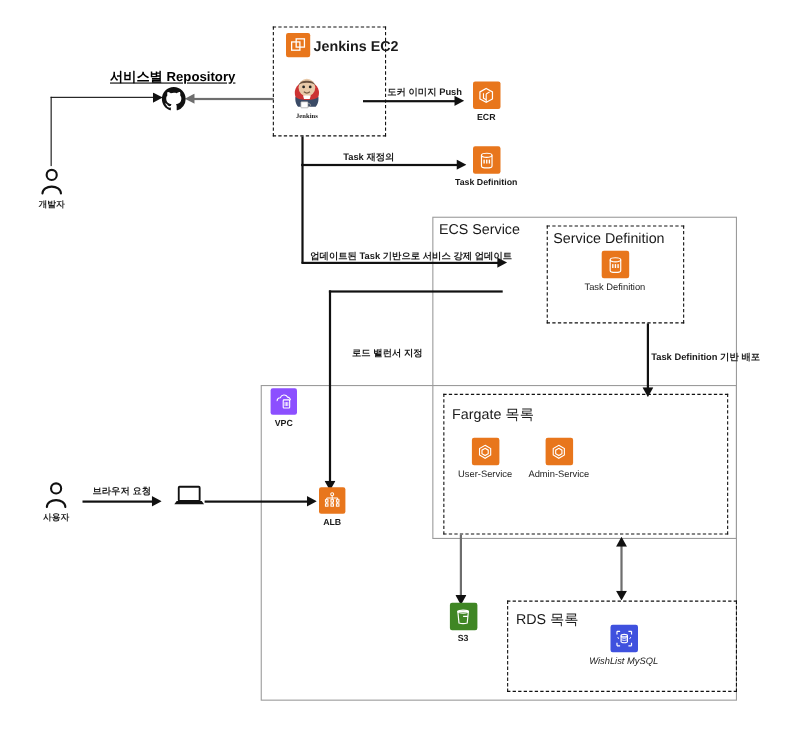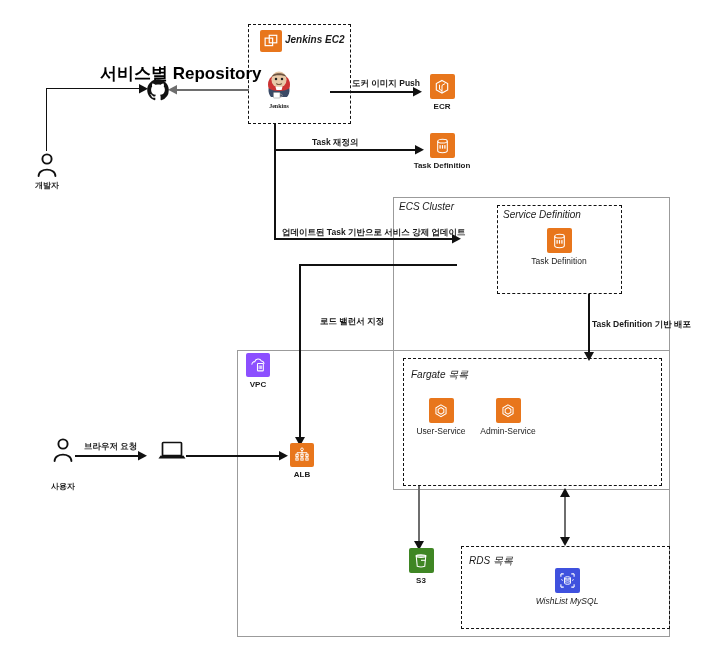--- a/index.html
+++ b/index.html
@@ -4,37 +4,37 @@
 <style>
   html,body{margin:0;padding:0;background:#ffffff;}
   body{font-family:"Liberation Sans","DejaVu Sans",sans-serif;}
   #canvas{position:relative;width:715px;height:669px;background:#fff;overflow:hidden;}
   .abs{position:absolute;}
   .lbl{font-size:8.5px;font-weight:700;color:#1a1a1a;white-space:nowrap;line-height:1.1;}
   .icon-cap{font-size:8px;font-weight:700;color:#1a1a1a;white-space:nowrap;text-align:left;}
   .icon-cap-reg{font-size:8.5px;font-weight:400;color:#222;white-space:nowrap;text-align:center;}
   .box-solid{border:1px solid #9b9b9b;box-sizing:border-box;background:transparent;}
   .box-dash{border:1.4px dashed #111;box-sizing:border-box;background:transparent;}
-  .box-title{font-size:10px;font-weight:400;color:#1a1a1a;white-space:nowrap;font-style:italic;}
+  .box-title{font-size:13px;font-weight:400;color:#1a1a1a;white-space:nowrap;}
   .sq{border-radius:2px;display:flex;align-items:center;justify-content:center;}
   .line{background:#111;}
   .line-gray{background:#6e6e6e;}
   svg{display:block;}
   .node{display:flex;flex-direction:column;align-items:center;}
   .node .icon-cap{margin-top:3px;}
   .node .icon-cap-reg{margin-top:3px;}
-  .title-big{font-size:17px;font-weight:700;color:#000;white-space:nowrap;}
+  .title-big{font-size:12px;font-weight:700;color:#000;white-space:nowrap;text-decoration:underline;}
 </style>
 </head>
 <body>
 
 <div id="canvas">
 
   <div class="abs box-solid" style="left:393px;top:197px;width:277px;height:293px;"></div>
-  <div class="abs box-title" style="left:399px;top:201px;">ECS Cluster</div>
+  <div class="abs box-title" style="left:399px;top:201px;">ECS Service</div>
 
   <div class="abs box-dash" style="left:497px;top:205px;width:125px;height:89px;"></div>
   <div class="abs box-title" style="left:503px;top:209px;">Service Definition</div>
 
   <div class="abs box-solid" style="left:237px;top:350px;width:433px;height:287px;"></div>
 
   <div class="abs box-dash" style="left:403px;top:358px;width:259px;height:128px;"></div>
   <div class="abs box-title" style="left:411px;top:368px;">Fargate 목록</div>
 
   <div class="abs box-dash" style="left:461px;top:546px;width:209px;height:83px;"></div>
@@ -208,21 +208,21 @@
         <rect x="13.3" y="8.2" width="2.6" height="2.4" fill="none" stroke="#fff" stroke-width="1.05"></rect>
         <path d="M3.4 10.6 L3.4 12.4 M9 10.6 L9 12.4 M14.6 10.6 L14.6 12.4" stroke="#fff" stroke-width="1.05"></path>
         <rect x="2.1" y="12.4" width="2.6" height="2.4" fill="none" stroke="#fff" stroke-width="1.05"></rect>
         <rect x="7.7" y="12.4" width="2.6" height="2.4" fill="none" stroke="#fff" stroke-width="1.05"></rect>
         <rect x="13.3" y="12.4" width="2.6" height="2.4" fill="none" stroke="#fff" stroke-width="1.05"></rect>
       </svg>
     </div>
     <div class="icon-cap">ALB</div>
   </div>
 
-  <div class="abs node" style="left:46px;top:438px;width:34px;gap:16px;">
+  <div class="abs node" style="left:34px;top:438px;width:34px;">
     <svg width="22" height="24" viewBox="0 0 22 24">
       <circle cx="11" cy="6" r="4.6" fill="none" stroke="#111" stroke-width="1.9"></circle>
       <path d="M2.6 23 C2.6 14.5 19.4 14.5 19.4 23" fill="none" stroke="#111" stroke-width="1.9" stroke-linecap="round"></path>
     </svg>
     <div class="icon-cap">사용자</div>
   </div>
 
   <div class="abs" style="left:157px;top:440px;">
     <svg width="30" height="24" viewBox="0 0 30 24">
       <rect x="5.5" y="2.5" width="19" height="13" rx="0.8" fill="none" stroke="#111" stroke-width="1.7"></rect>

